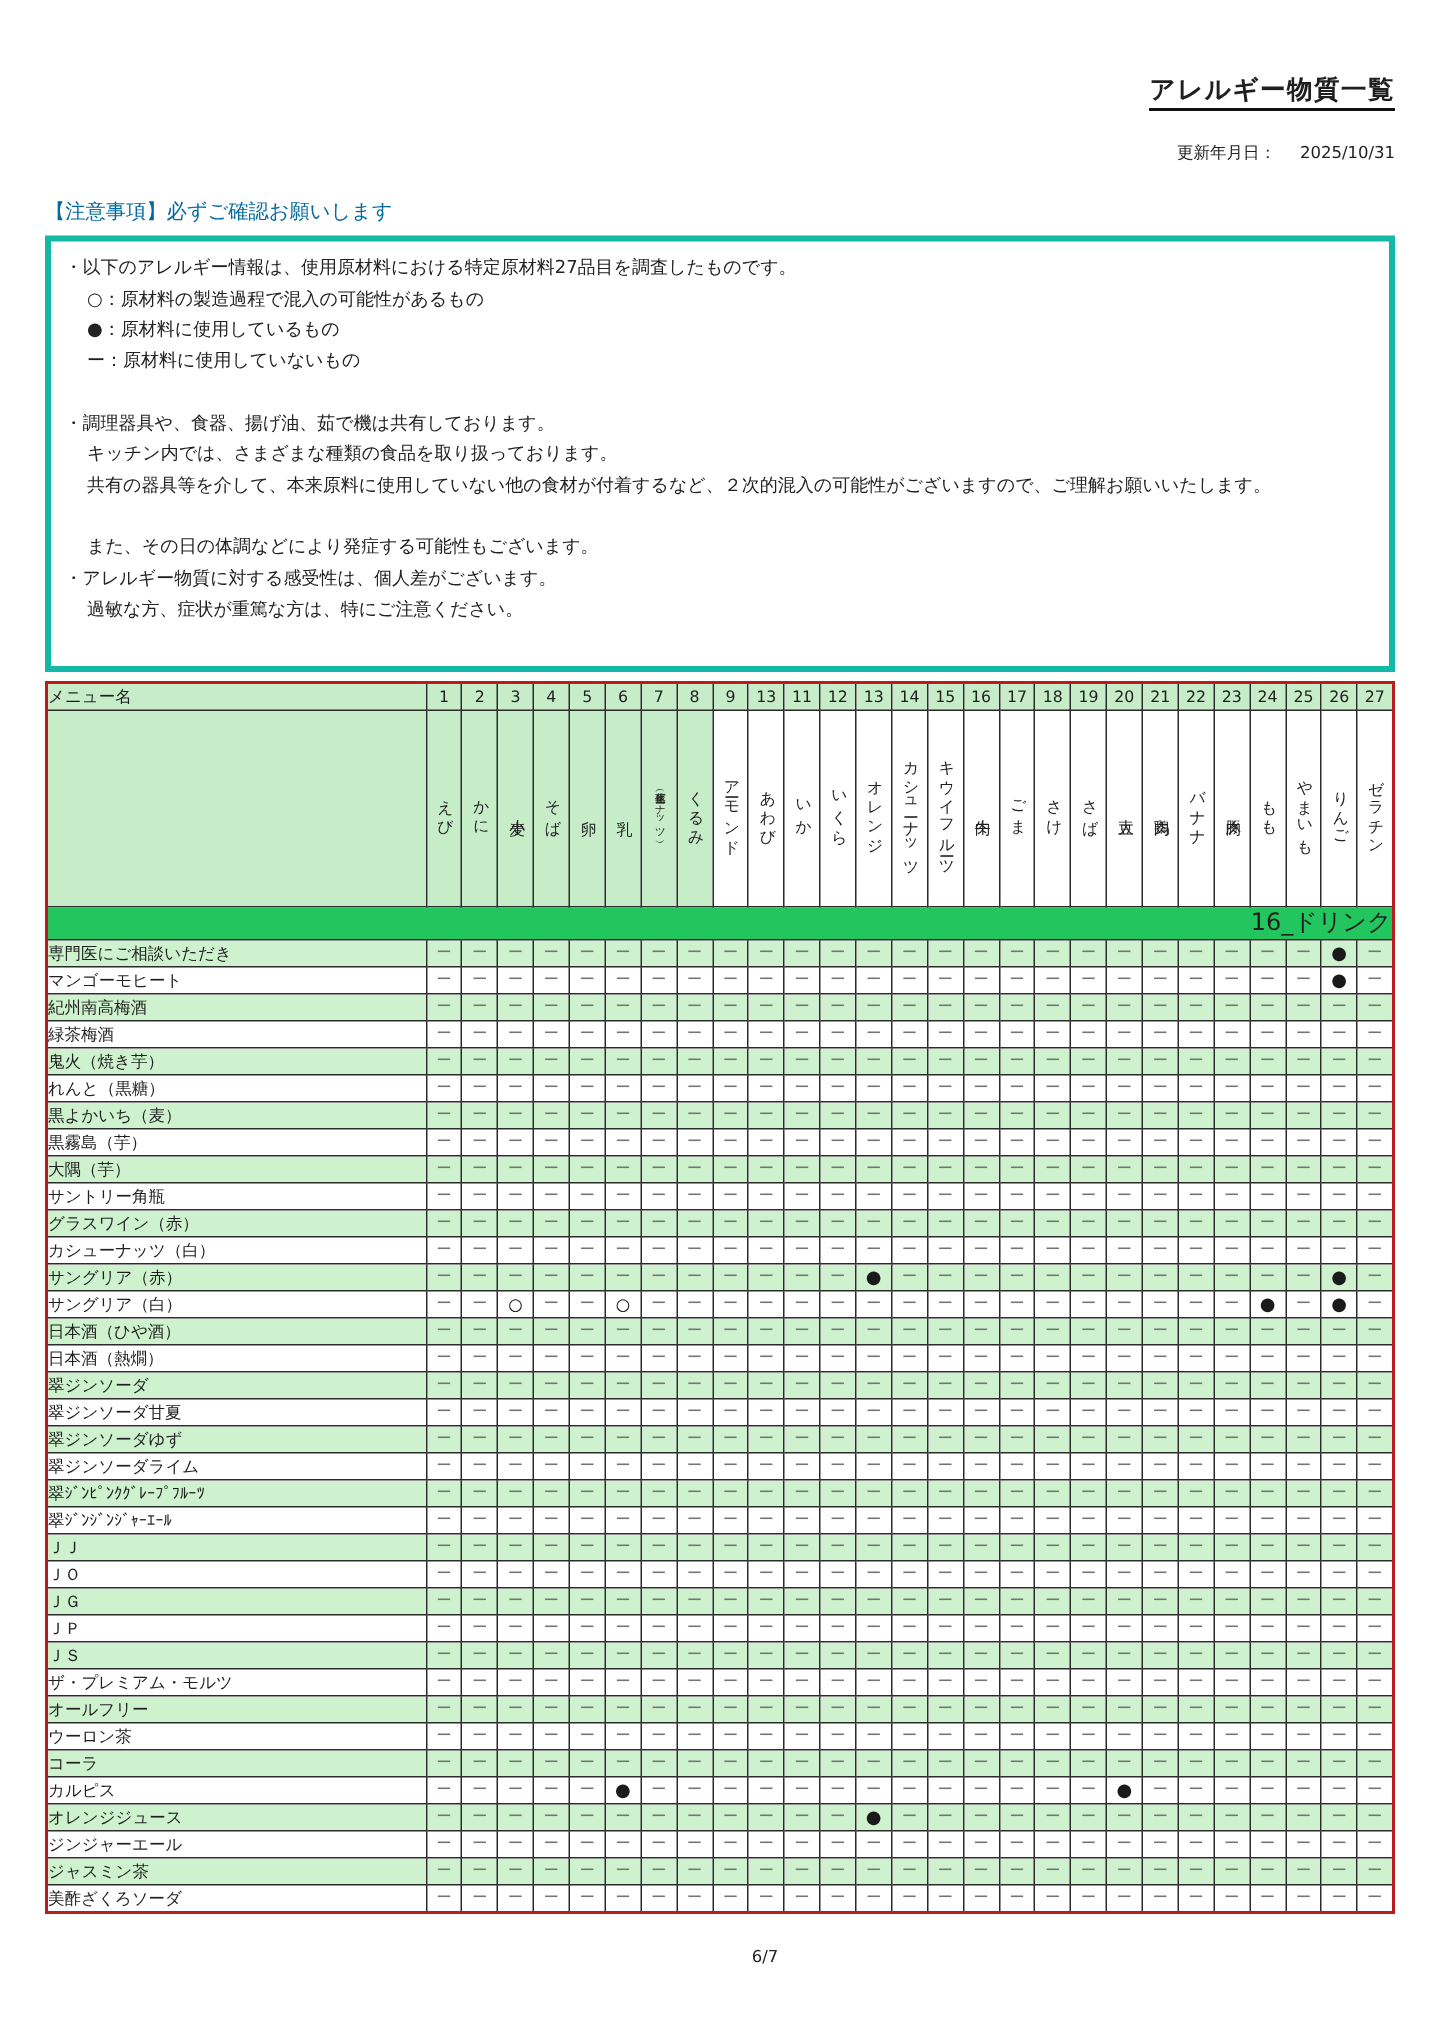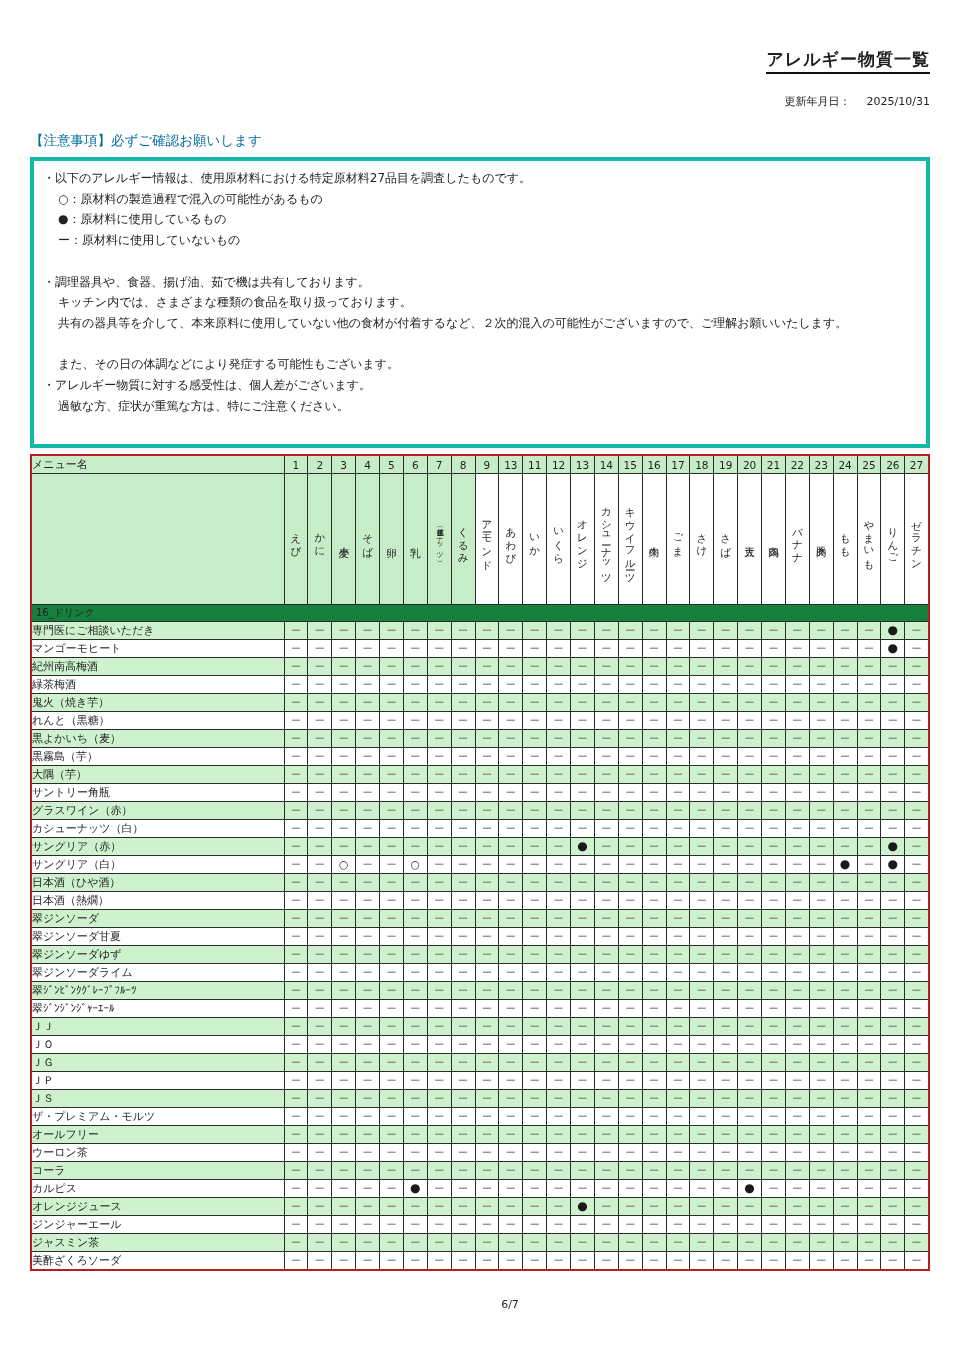--- a/index.html
+++ b/index.html
@@ -24,21 +24,21 @@
   table.allergen th,table.allergen td{border:1px solid #2b2b2b;padding:0;overflow:hidden;}
   th.menu-head{background:#c6ecc8;font-size:11px;font-weight:normal;text-align:left;
     padding-left:4px;height:17px;}
   th.num{background:#c6ecc8;font-size:10.5px;font-weight:normal;text-align:center;height:17px;}
   th.corner{background:#c6ecc8;height:130px;}
   th.vname{background:#ffffff;vertical-align:middle;font-weight:normal;height:130px;text-align:center;}
   th.vname.hl{background:#c6ecc8;}
   th.vname div{writing-mode:vertical-rl;text-orientation:upright;margin:0 auto;
     font-size:10.5px;line-height:1.05;letter-spacing:1px;max-height:124px;}
   th.vname.small div{font-size:7px;letter-spacing:0;line-height:1;}
-  tr.section td{background:#15803d;font-size:10px;text-align:left;padding-left:4px;height:16px;}
+  tr.section td{background:#22c55e;font-size:16px;text-align:right;padding-left:4px;height:16px;}
   td.menu-name{font-size:11px;text-align:left;padding-left:4px;height:17px;white-space:nowrap;}
   tr.row-green td{background:#cdf2cd;}
   tr.row-white td{background:#ffffff;}
   td.mark{text-align:center;line-height:17px;}
   td.mark.dash{font-size:10px;color:#757575;}
   td.mark.dot{font-size:12px;color:#1a1a1a;}
   td.mark.circle{font-size:11px;color:#1a1a1a;}
   .footer{position:absolute;left:0;top:1298px;width:960px;text-align:center;
     font-size:11px;color:#222;}
 </style>

